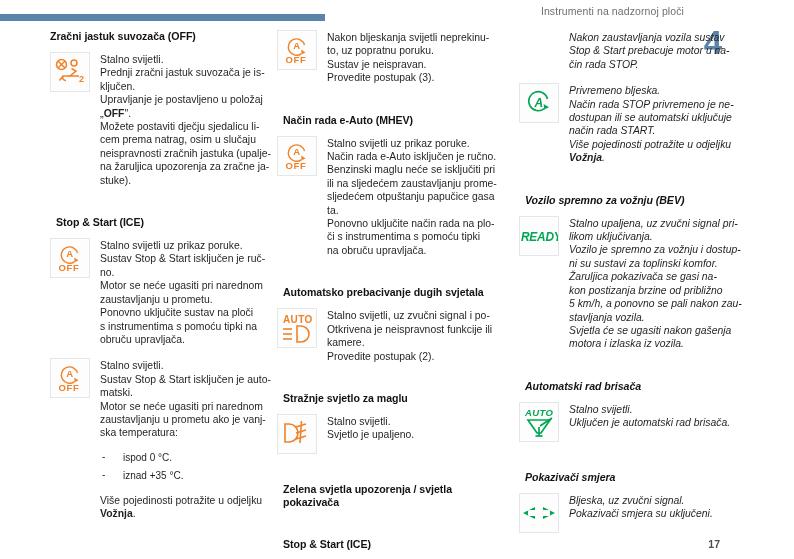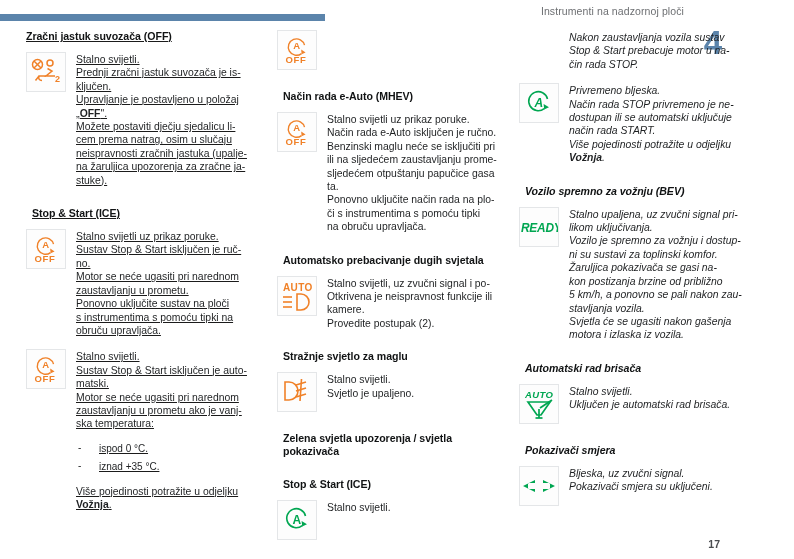--- a/index.html
+++ b/index.html
@@ -30,29 +30,29 @@
     color:#5b84ab;
   }
   .page-num{
     position:absolute;right:12px;bottom:9px;
     font-size:10.5px;font-weight:700;color:#4b4d50;margin-left:24px;
   }
 
   
   .cols{position:absolute;left:0;top:30px;width:794px;}
   .col{position:absolute;top:0;width:232px;}
-  .col-1{left:26px;text-decoration:underline;}
+  .col-1{left:50px;}
   .col-2{left:277px;}
   .col-3{left:519px;font-style:italic;}
 
   h2.sect{
     font-size:10.6px;font-weight:700;color:#111314;
     margin:0 0 9px 0;line-height:13px;letter-spacing:-.05px;
   }
-  h2.sect.gap{margin-top:20px;padding-left:6px;}
+  h2.sect.gap{margin-top:29px;padding-left:6px;}
 
   
   .entry{display:flex;align-items:flex-start;margin-bottom:12px;}
   .entry .icon-cell{
     width:40px;min-width:40px;height:40px;
     border:1px solid #e4e6e8;
     background:#fdfdfd;
     margin-right:10px;
     display:flex;align-items:center;justify-content:center;
     box-sizing:border-box;
@@ -180,20 +180,26 @@
           <div class="icon-cell">
    <svg width="34" height="34" viewBox="0 0 34 34">
      <g stroke="#f08128" stroke-width="1.4" fill="none">
        <path d="M24.5 12.2 A8.2 8.2 0 1 0 21.5 20.6"></path>
        <path d="M21.2 16.6 L21.6 21.2 L25.6 19.4 Z" fill="#f08128" stroke="none"></path>
      </g>
      <text class="icon-label" x="13.2" y="16" font-size="9.5" fill="#f08128">A</text>
      <text class="icon-label" x="5.5" y="30" font-size="9.5" fill="#f08128" letter-spacing="0.6">OFF</text>
    </svg>
           </div>
+          <div class="txt">
+            <div>Nakon bljeskanja svijetli neprekinu-</div>
+            <div>to, uz popratnu poruku.</div>
+            <div>Sustav je neispravan.</div>
+            <div>Provedite postupak (3).</div>
+          </div>
         </div>
         <h2 class="sect gap">Način rada e-Auto (MHEV)</h2>
         <div class="entry">
           <div class="icon-cell">
    <svg width="34" height="34" viewBox="0 0 34 34">
      <g stroke="#f08128" stroke-width="1.4" fill="none">
        <path d="M24.5 12.2 A8.2 8.2 0 1 0 21.5 20.6"></path>
        <path d="M21.2 16.6 L21.6 21.2 L25.6 19.4 Z" fill="#f08128" stroke="none"></path>
      </g>
      <text class="icon-label" x="13.2" y="16" font-size="9.5" fill="#f08128">A</text>

